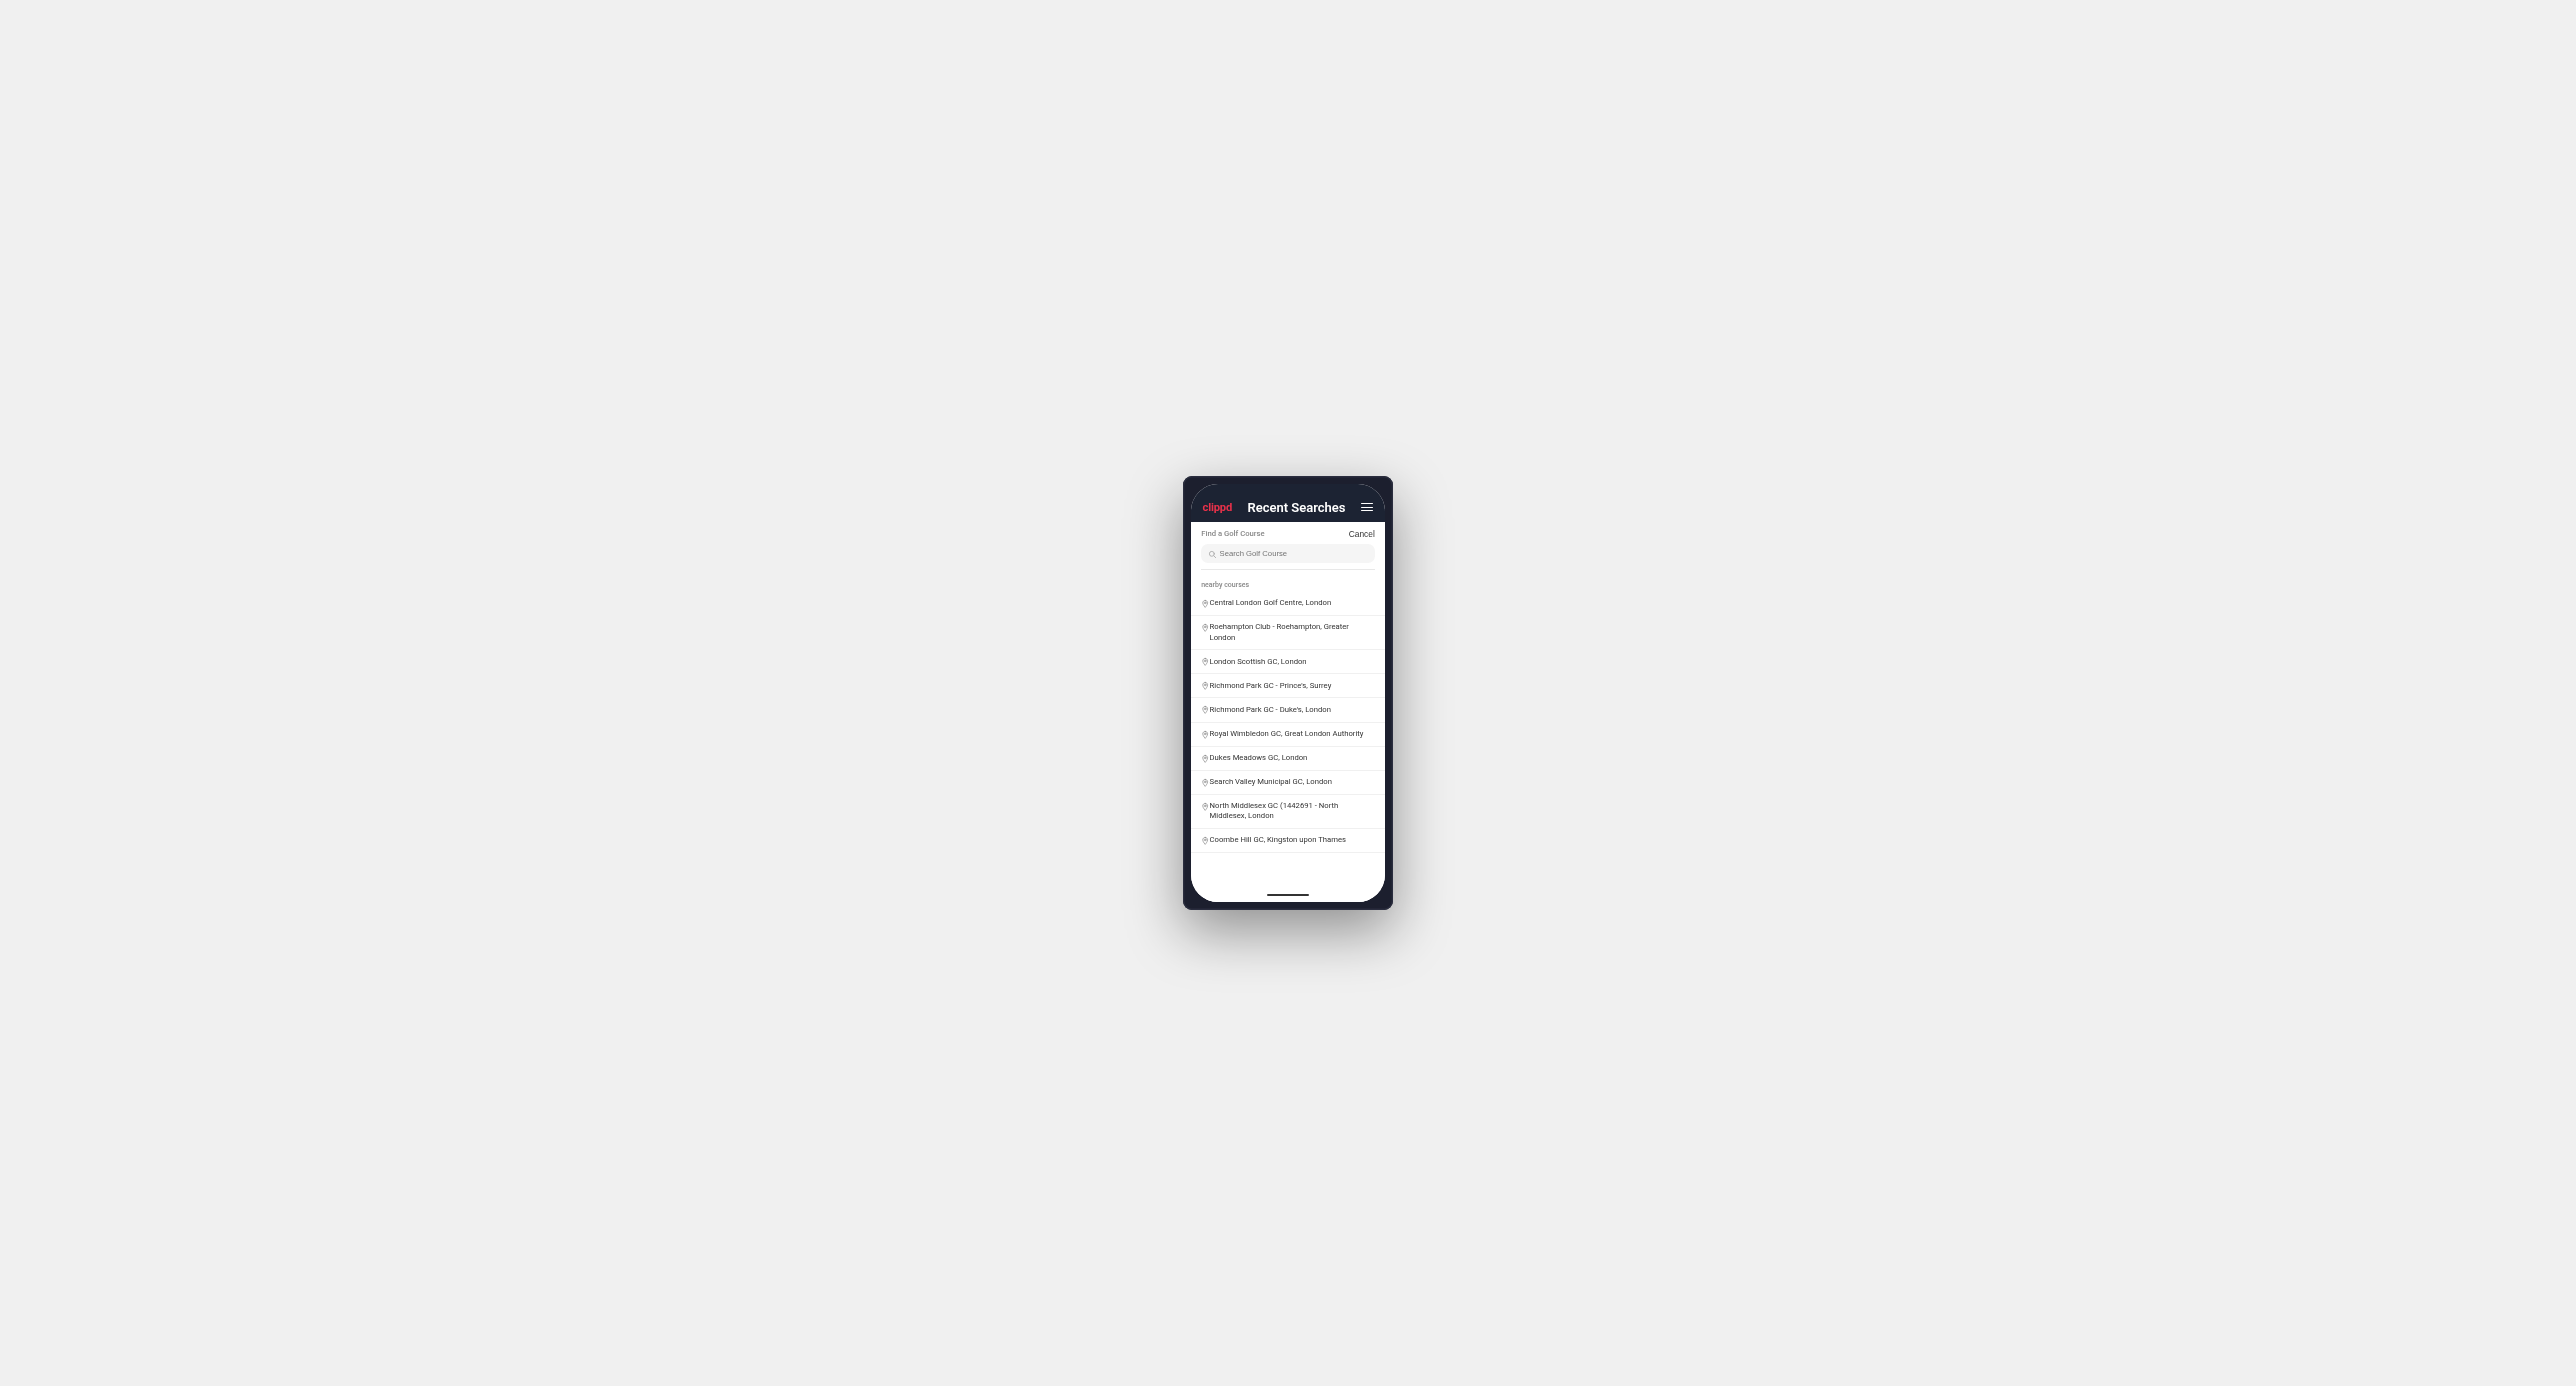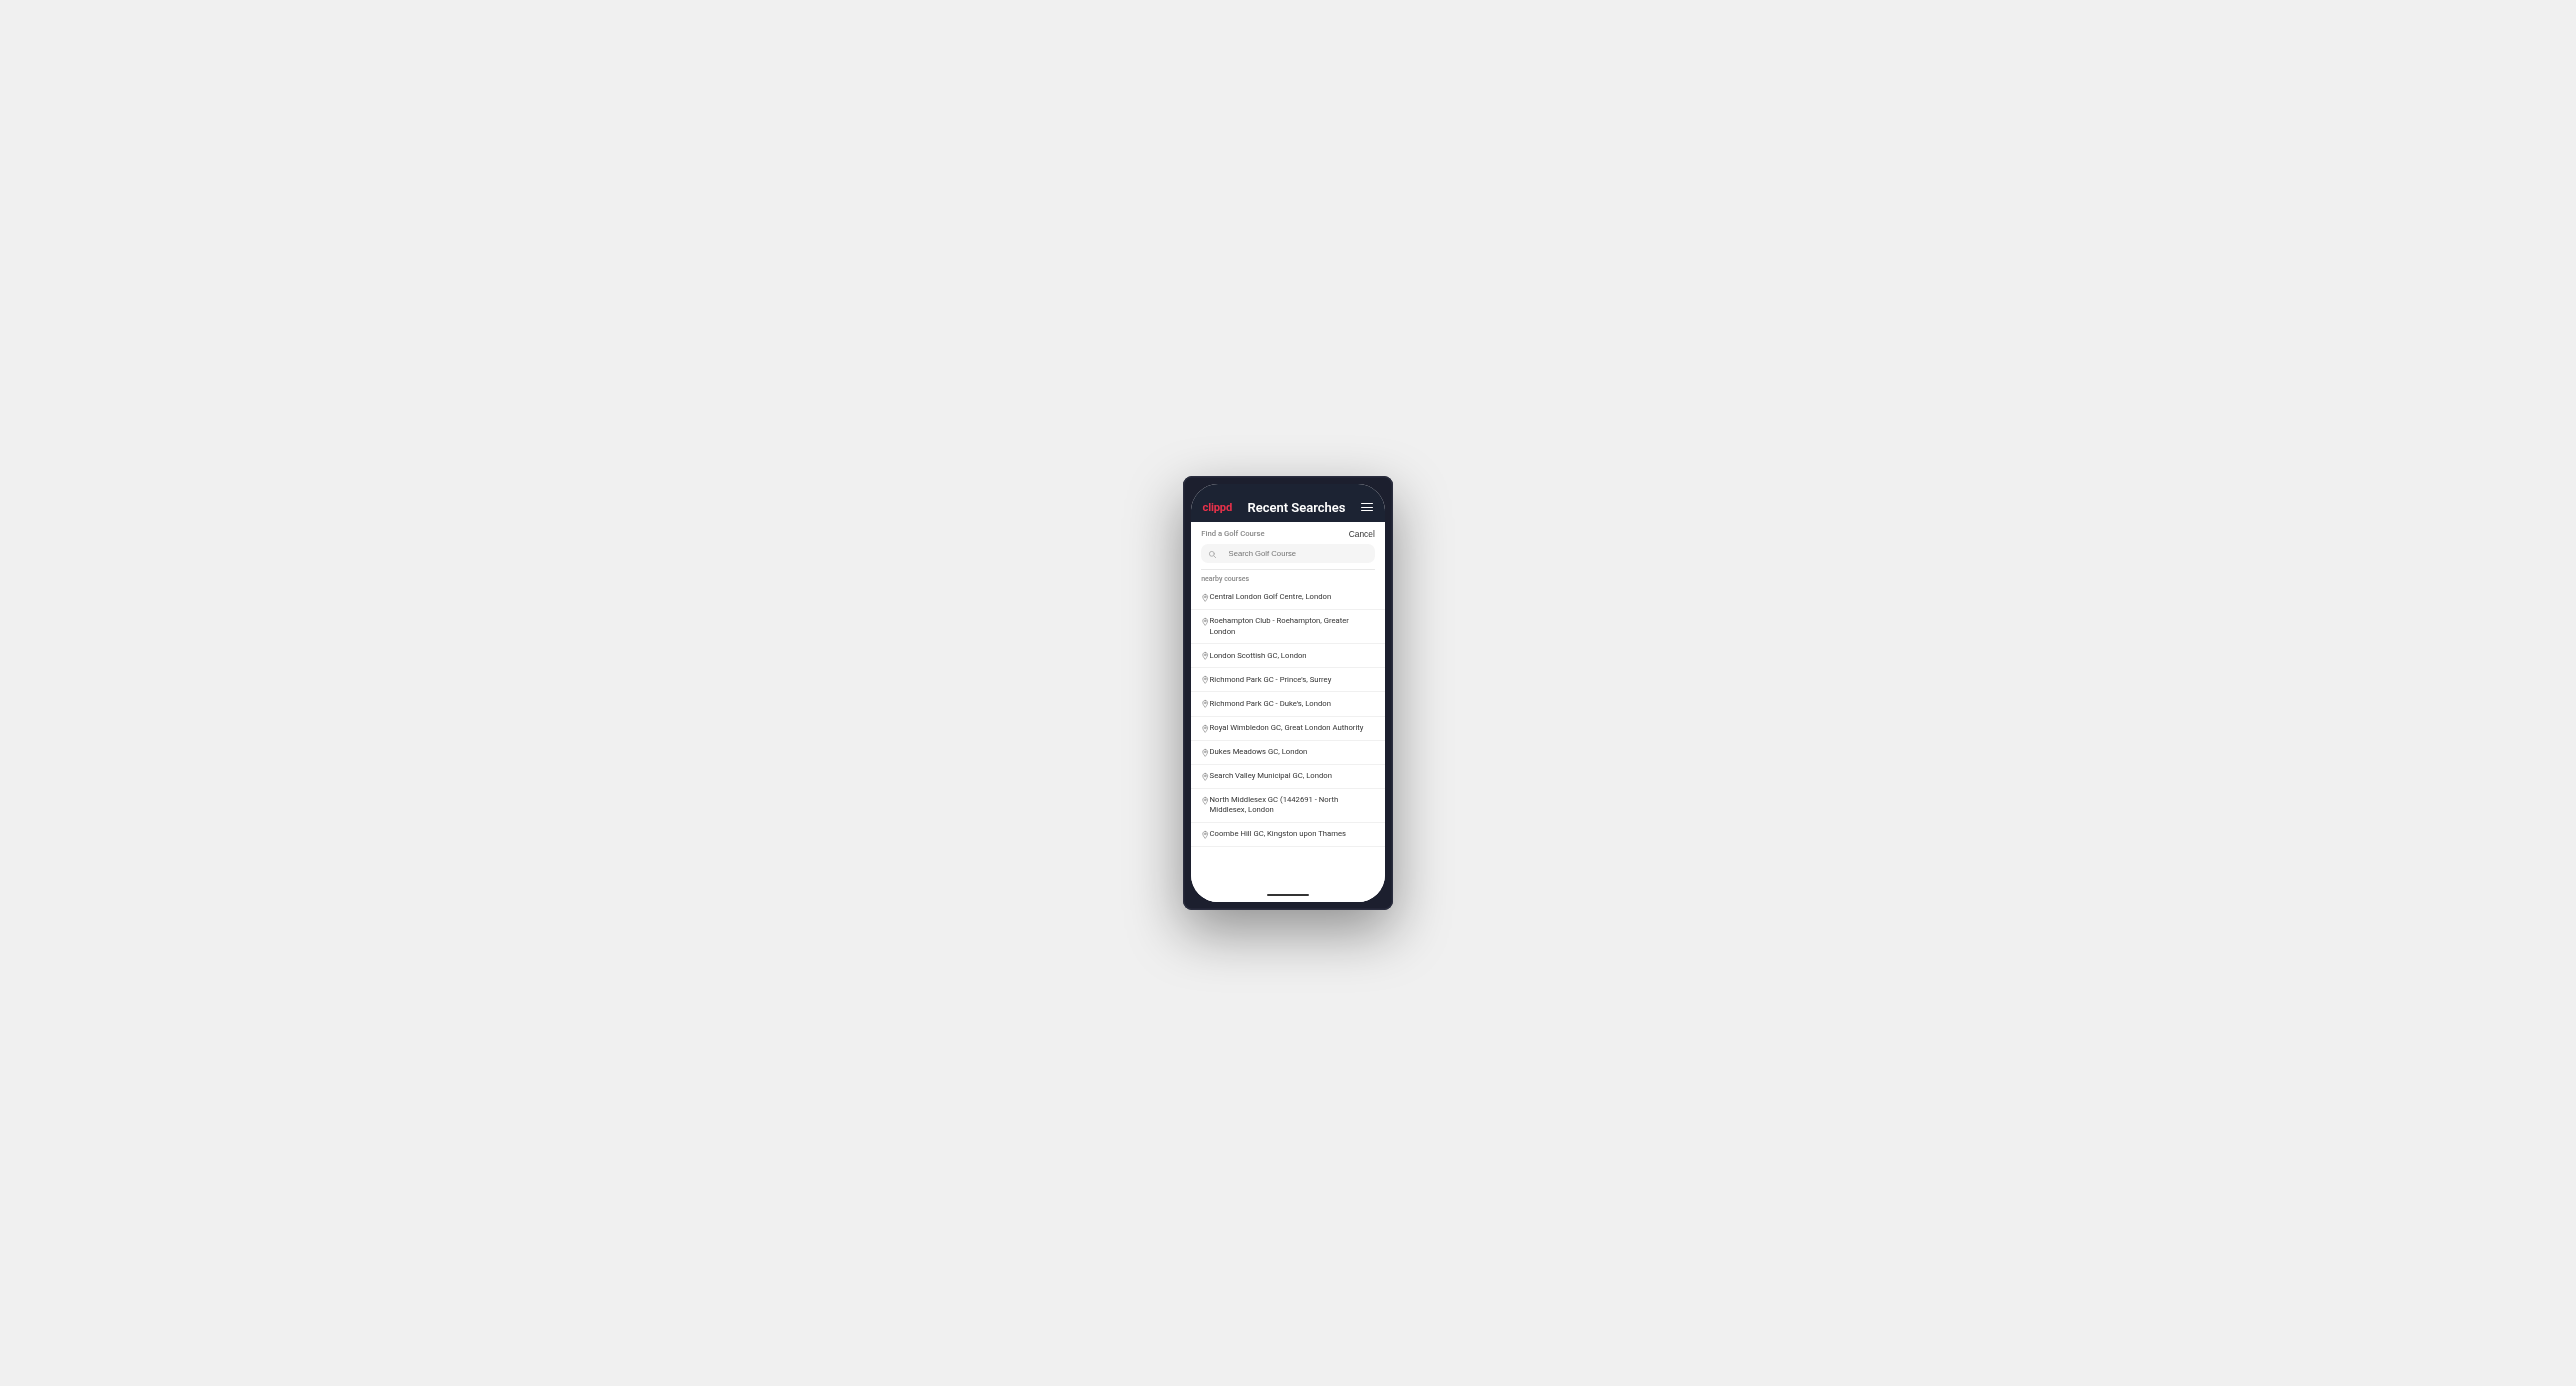--- a/index.html
+++ b/index.html
@@ -121,21 +121,21 @@
       padding: 0 9.8px 5.6px;
       flex-shrink: 0;
     }
 
     .search-box {
       display: flex;
       align-items: center;
       background: #f5f5f5;
       border-radius: 7px;
       padding: 4.9px 7px;
-      gap: 12px;
+      gap: 3px;
     }
 
     .search-icon-svg {
       width: 8.4px;
       height: 8.4px;
       flex-shrink: 0;
       color: #aaa;
     }
 
     .search-input {
@@ -160,20 +160,21 @@
       overflow-y: auto;
       overflow-x: hidden;
     }
 
     .nearby-label {
       font-size: 7px;
       color: #888;
       font-weight: 500;
       padding: 5.6px 9.8px 2.8px;
       text-transform: lowercase;
+      margin-top: 6px;
     }
 
     .course-item {
       display: flex;
       align-items: flex-start;
       padding: 6.3px 9.8px;
       border-bottom: 0.7px solid #f0f0f0;
       cursor: pointer;
       gap: 0;
     }

